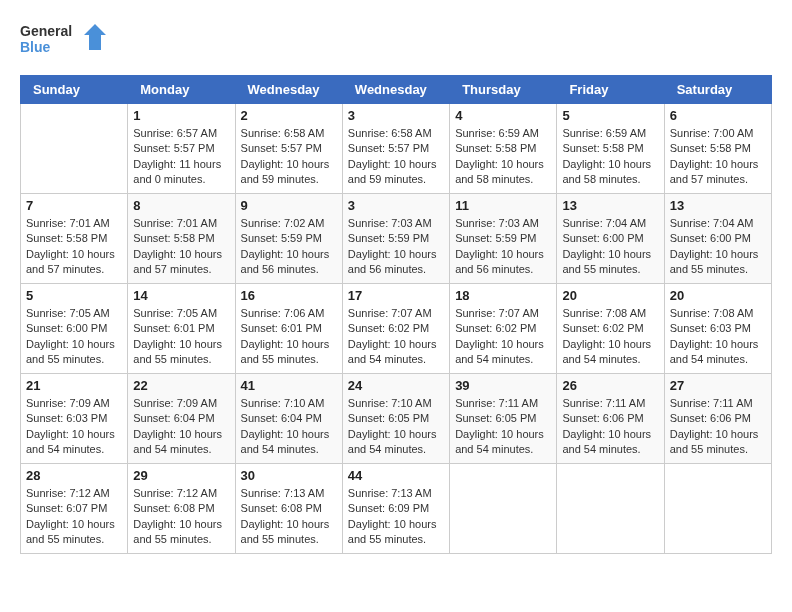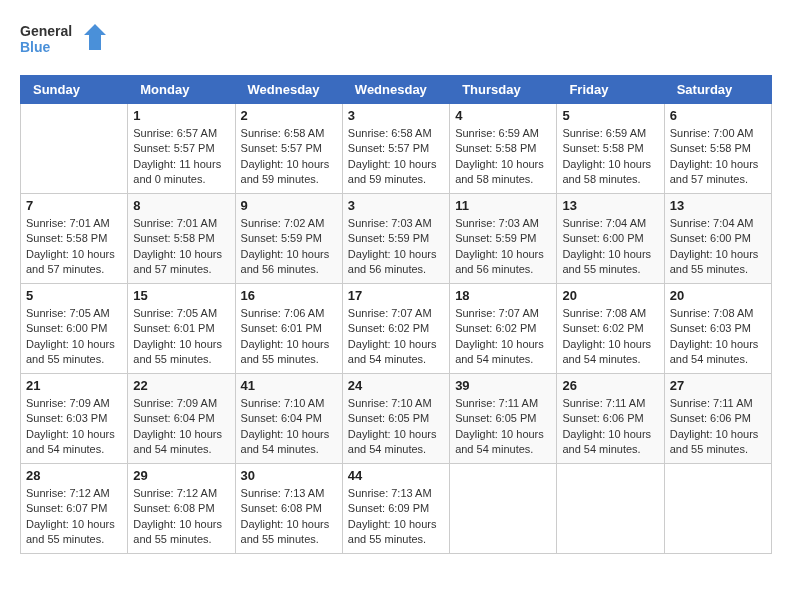--- a/index.html
+++ b/index.html
@@ -160,21 +160,21 @@
           <span class="day-number">13</span>
           <div class="day-info">Sunrise: 7:04 AM<br>Sunset: 6:00 PM<br>Daylight: 10 hours<br>and 55 minutes.</div>
         </td>
       </tr>
       <tr>
         <td>
           <span class="day-number">5</span>
           <div class="day-info">Sunrise: 7:05 AM<br>Sunset: 6:00 PM<br>Daylight: 10 hours<br>and 55 minutes.</div>
         </td>
         <td>
-          <span class="day-number">15</span>
+          <span class="day-number">14</span>
           <div class="day-info">Sunrise: 7:05 AM<br>Sunset: 6:01 PM<br>Daylight: 10 hours<br>and 55 minutes.</div>
         </td>
         <td>
           <span class="day-number">16</span>
           <div class="day-info">Sunrise: 7:06 AM<br>Sunset: 6:01 PM<br>Daylight: 10 hours<br>and 55 minutes.</div>
         </td>
         <td>
           <span class="day-number">17</span>
           <div class="day-info">Sunrise: 7:07 AM<br>Sunset: 6:02 PM<br>Daylight: 10 hours<br>and 54 minutes.</div>
         </td>

